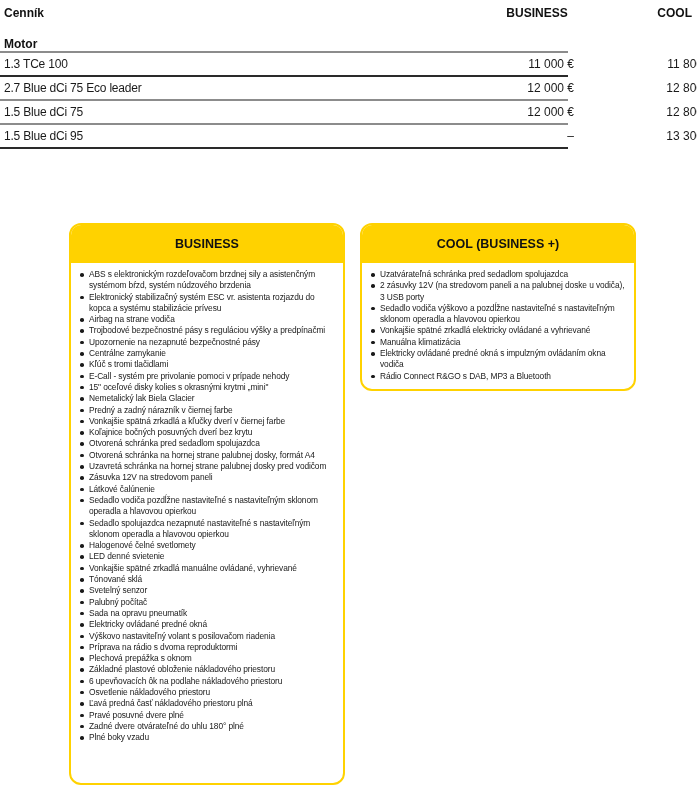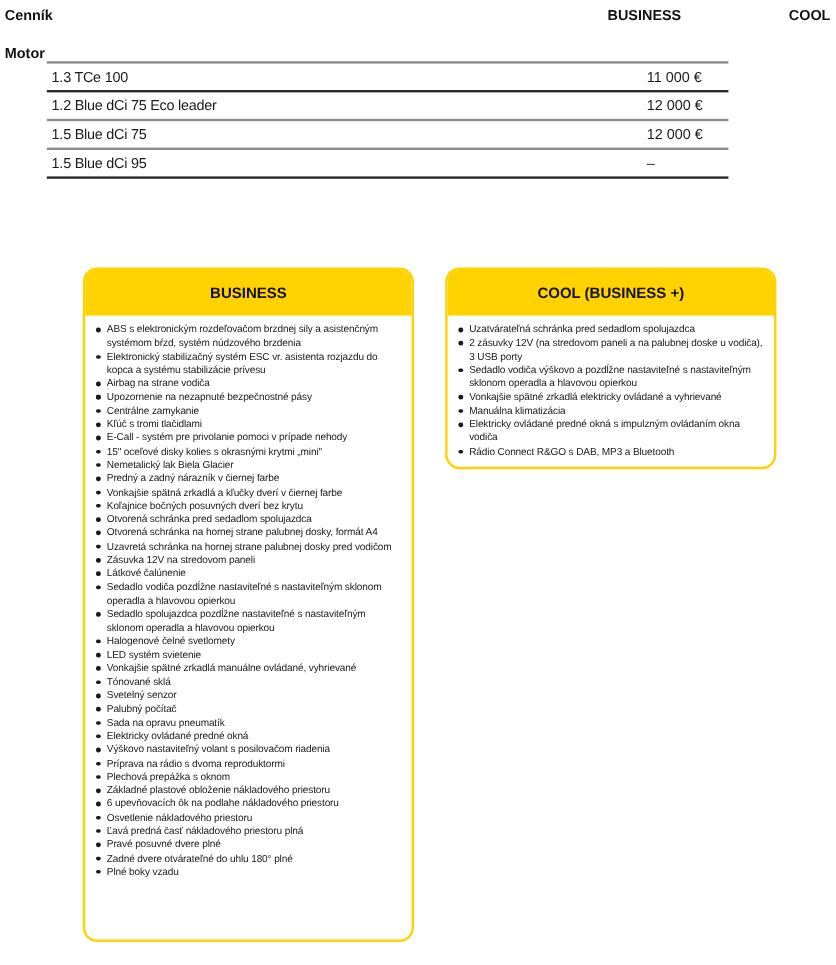--- a/index.html
+++ b/index.html
@@ -6,25 +6,25 @@
   body {
     width: 697px; height: 804px; position: relative; overflow: hidden;
     font-family: "Liberation Sans", "DejaVu Sans", sans-serif; color: #111;
   }
   .price-table { position: absolute; left: 0; top: 0; width: 697px; }
   .hdr-row { position: absolute; top: 6px; left: 0; width: 582px; height: 16px; font-weight: bold; font-size: 12px; }
   .hdr-row .c0 { position: absolute; left: 4px; }
   .hdr-row .c1 { position: absolute; left: 500px; width: 74px; text-align: center; }
   .hdr-row .c2 { position: absolute; left: 620px; width: 72px; text-align: right; }
   .section-title { position: absolute; left: 4px; top: 37px; font-weight: bold; font-size: 12px; }
-  .rows { position: absolute; left: 0; top: 51px; width: 568px; padding-left: 39px; }
+  .rows { position: absolute; left: 0; top: 51px; width: 568px; }
   .row { position: relative; height: 22px; border-top: 2px solid #8c8c8c; font-size: 12px; color: #1a1a1a; }
   .row.dark { border-top-color: #2a2a2a; }
   .row .c0 { position: absolute; left: 4px; top: 4px; letter-spacing: -0.2px; }
-  .row .c1 { position: absolute; left: 500px; width: 74px; top: 4px; text-align: left; }
+  .row .c1 { position: absolute; left: 500px; width: 74px; top: 4px; text-align: right; }
   .row .c2 { position: absolute; left: 639px; width: 74px; top: 4px; text-align: right; }
   .rows-end { border-top: 2px solid #2a2a2a; height: 0; }
 
   .box {
     position: absolute; border: 2px solid #ffd200; border-radius: 12px;
     background: #fff; overflow: hidden;
   }
   .box .box-head {
     background: #ffd200; height: 38px; line-height: 38px; text-align: center;
     font-weight: bold; font-size: 12.5px; color: #111;
@@ -32,40 +32,40 @@
   .box ul { list-style: none; margin: 0; padding: 6px 6px 6px 6px; }
   .box li {
     position: relative; padding-left: 12px; font-size: 8.4px; line-height: 11.3px;
     color: #1a1a1a; letter-spacing: -0.1px;
   }
   .box li .bullet {
     position: absolute; left: 3px; top: 4px; width: 3.5px; height: 3.5px;
     border-radius: 50%; background: #1a1a1a;
   }
   #box-business { left: 69px; top: 223px; width: 272px; height: 558px; }
-  #box-cool { left: 371px; top: 223px; width: 272px; height: 164px; }
+  #box-cool { left: 360px; top: 223px; width: 272px; height: 164px; }
 </style>
 </head>
 <body>
 
 <div class="price-table">
   <div class="hdr-row">
     <span class="c0">Cenník</span>
     <span class="c1">BUSINESS</span>
     <span class="c2">COOL</span>
   </div>
   <div class="section-title">Motor</div>
   <div class="rows">
     <div class="row">
       <span class="c0">1.3 TCe 100</span>
       <span class="c1">11 000 €</span>
       <span class="c2">11 800 €</span>
     </div>
     <div class="row dark">
-      <span class="c0">1.2 Blue dCi 75 Eco leader</span>
+      <span class="c0">2.7 Blue dCi 75 Eco leader</span>
       <span class="c1">12 000 €</span>
       <span class="c2">12 800 €</span>
     </div>
     <div class="row">
       <span class="c0">1.5 Blue dCi 75</span>
       <span class="c1">12 000 €</span>
       <span class="c2">12 800 €</span>
     </div>
     <div class="row">
       <span class="c0">1.5 Blue dCi 95</span>
@@ -75,39 +75,39 @@
     <div class="rows-end"></div>
   </div>
 </div>
 
 <div class="box" id="box-business">
   <div class="box-head">BUSINESS</div>
   <ul>
       <li><span class="bullet"></span><span>ABS s elektronickým rozdeľovačom brzdnej sily a asistenčným systémom bŕzd, systém núdzového brzdenia</span></li>
       <li><span class="bullet"></span><span>Elektronický stabilizačný systém ESC vr. asistenta rozjazdu do kopca a systému stabilizácie prívesu</span></li>
       <li><span class="bullet"></span><span>Airbag na strane vodiča</span></li>
-      <li><span class="bullet"></span></li>
+      <li><span class="bullet"></span><span>Trojbodové bezpečnostné pásy s reguláciou výšky a predpínačmi</span></li>
       <li><span class="bullet"></span><span>Upozornenie na nezapnuté bezpečnostné pásy</span></li>
       <li><span class="bullet"></span><span>Centrálne zamykanie</span></li>
       <li><span class="bullet"></span><span>Kľúč s tromi tlačidlami</span></li>
       <li><span class="bullet"></span><span>E-Call - systém pre privolanie pomoci v prípade nehody</span></li>
       <li><span class="bullet"></span><span>15" oceľové disky kolies s okrasnými krytmi „mini"</span></li>
       <li><span class="bullet"></span><span>Nemetalický lak Biela Glacier</span></li>
       <li><span class="bullet"></span><span>Predný a zadný nárazník v čiernej farbe</span></li>
       <li><span class="bullet"></span><span>Vonkajšie spätná zrkadlá a kľučky dverí v čiernej farbe</span></li>
       <li><span class="bullet"></span><span>Koľajnice bočných posuvných dverí bez krytu</span></li>
       <li><span class="bullet"></span><span>Otvorená schránka pred sedadlom spolujazdca</span></li>
       <li><span class="bullet"></span><span>Otvorená schránka na hornej strane palubnej dosky, formát A4</span></li>
       <li><span class="bullet"></span><span>Uzavretá schránka na hornej strane palubnej dosky pred vodičom</span></li>
       <li><span class="bullet"></span><span>Zásuvka 12V na stredovom paneli</span></li>
       <li><span class="bullet"></span><span>Látkové čalúnenie</span></li>
       <li><span class="bullet"></span><span>Sedadlo vodiča pozdĺžne nastaviteľné s nastaviteľným sklonom operadla a hlavovou opierkou</span></li>
-      <li><span class="bullet"></span><span>Sedadlo spolujazdca pozdĺžne nastaviteľné s nastaviteľným sklonom operadla a hlavovou opierkou</span></li>
+      <li><span class="bullet"></span><span>Sedadlo spolujazdca nezapnuté nastaviteľné s nastaviteľným sklonom operadla a hlavovou opierkou</span></li>
       <li><span class="bullet"></span><span>Halogenové čelné svetlomety</span></li>
-      <li><span class="bullet"></span><span>LED systém svietenie</span></li>
+      <li><span class="bullet"></span><span>LED denné svietenie</span></li>
       <li><span class="bullet"></span><span>Vonkajšie spätné zrkadlá manuálne ovládané, vyhrievané</span></li>
       <li><span class="bullet"></span><span>Tónované sklá</span></li>
       <li><span class="bullet"></span><span>Svetelný senzor</span></li>
       <li><span class="bullet"></span><span>Palubný počítač</span></li>
       <li><span class="bullet"></span><span>Sada na opravu pneumatík</span></li>
       <li><span class="bullet"></span><span>Elektricky ovládané predné okná</span></li>
       <li><span class="bullet"></span><span>Výškovo nastaviteľný volant s posilovačom riadenia</span></li>
       <li><span class="bullet"></span><span>Príprava na rádio s dvoma reproduktormi</span></li>
       <li><span class="bullet"></span><span>Plechová prepážka s oknom</span></li>
       <li><span class="bullet"></span><span>Základné plastové obloženie nákladového priestoru</span></li>

